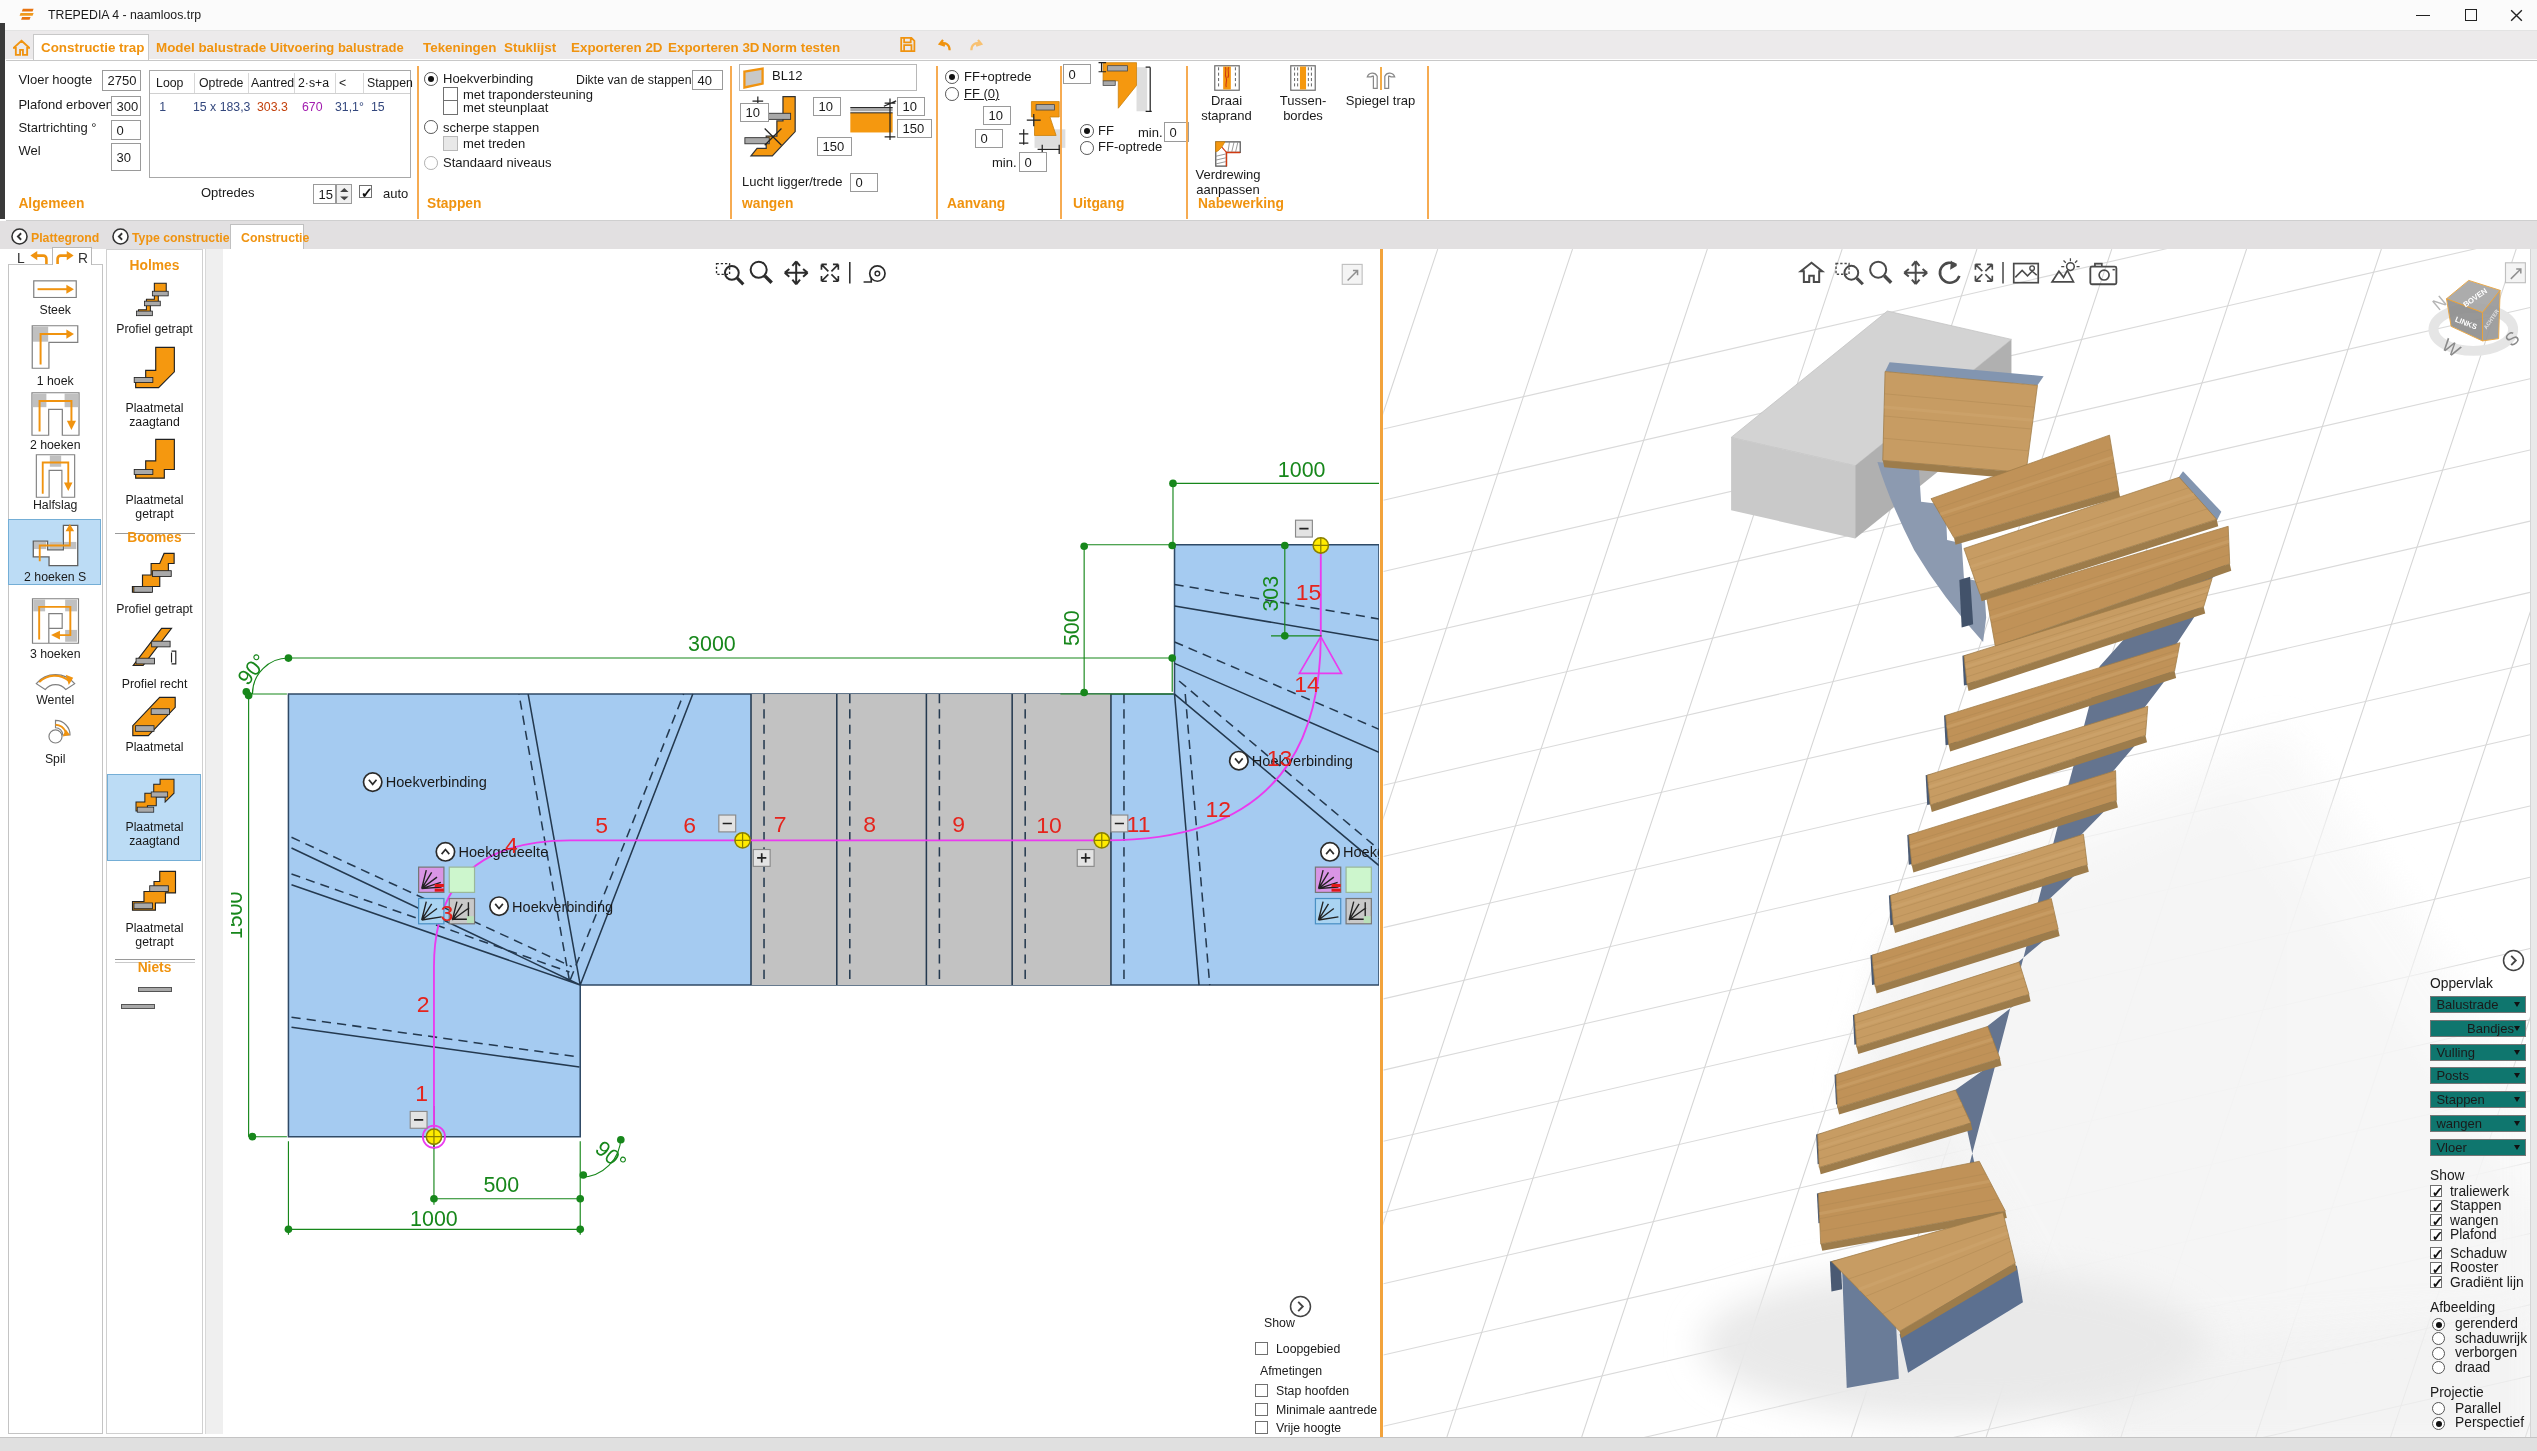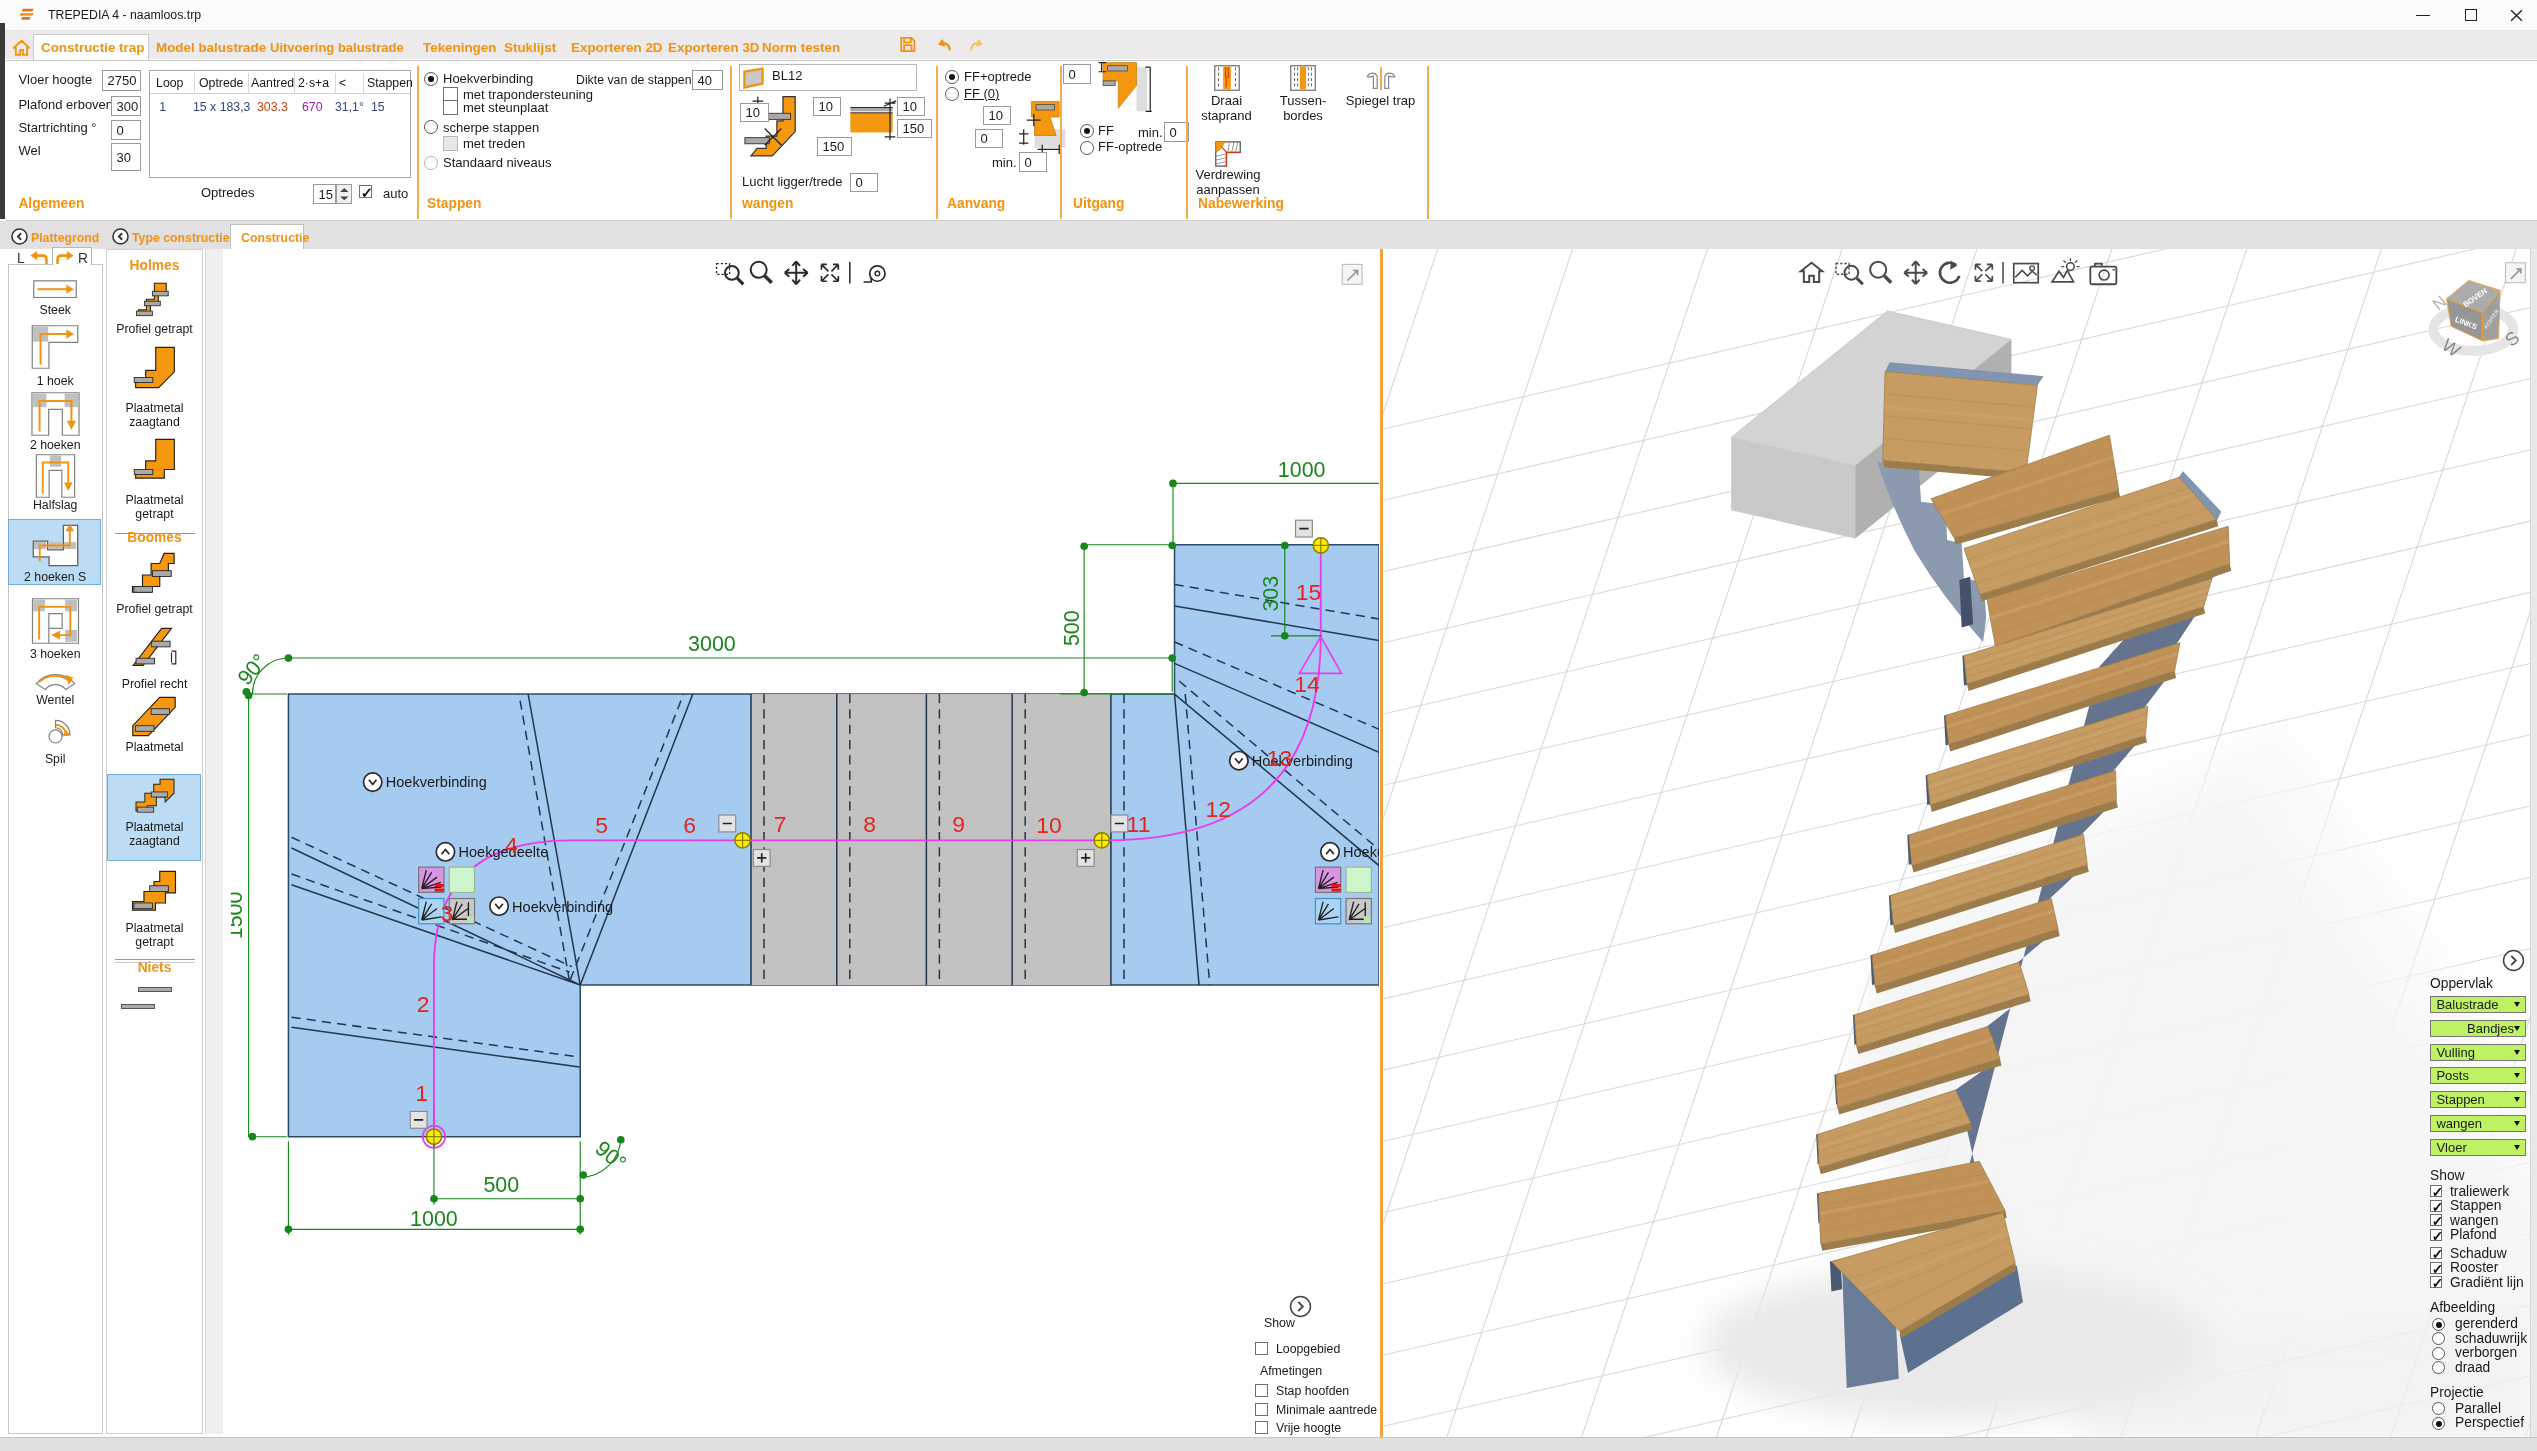--- a/index.html
+++ b/index.html
@@ -11,21 +11,21 @@
 .sec{position:absolute;font-size:13.8px;font-weight:bold;color:#f0930f;white-space:nowrap;}
 .vsep{position:absolute;width:1.5px;background:#f6ab52;top:66px;height:153px;}
 .chk{position:absolute;width:13px;height:13px;border:0.8px solid #707070;background:#fff;}
 .rad{position:absolute;width:13.8px;height:13.8px;border:0.8px solid #555;background:#fff;border-radius:50%;}
 .rad.on::after{content:"";position:absolute;left:3.1px;top:3.1px;width:6.1px;height:6.1px;border-radius:50%;background:#111;}
 .chk.on::after{content:"\2713";position:absolute;left:0.8px;top:-2.3px;font-size:14.6px;font-weight:bold;color:#111;}
 .chk.sm{width:12.3px;height:12.3px;}
 .chk.sm.on::after{font-size:13.8px;top:-2.3px;left:0.8px;}
 .rad.sm{width:13px;height:13px;}
 .rad.sm.on::after{left:2.7px;top:2.7px;width:6.1px;height:6.1px;}
-.sel{left:2430px;width:96px;height:17px;background:#bef264;border:0.8px solid #767676;font-size:13px;padding-left:5.4px;display:flex;align-items:center;text-align:center;}
+.sel{left:2430px;width:96px;height:17px;background:#0f766e;border:0.8px solid #767676;font-size:13px;padding-left:5.4px;display:flex;align-items:center;text-align:center;}
 .sel::after{content:"";position:absolute;right:5.4px;top:5.4px;border:3.8px solid transparent;border-top:5.4px solid #111;}
 #rightpanel div{white-space:nowrap;}
 </style></head>
 <body>
 
 <div class="abs" style="left:0;top:0;width:2538px;height:31px;background:#fbfbfb;border-bottom:0.8px solid #e3e3e3;">
   <svg class="abs" style="left:17px;top:8.4px;" width="23" height="13.8" viewBox="0 0 30 18">
     <rect x="8" y="1" width="14" height="3.6" fill="#e87410" transform="skewX(-20)"></rect>
     <rect x="7" y="6.4" width="17" height="3.6" fill="#f09a1e" transform="skewX(-20)"></rect>
     <rect x="11" y="11.8" width="11" height="3.6" fill="#e87410" transform="skewX(-20)"></rect>

